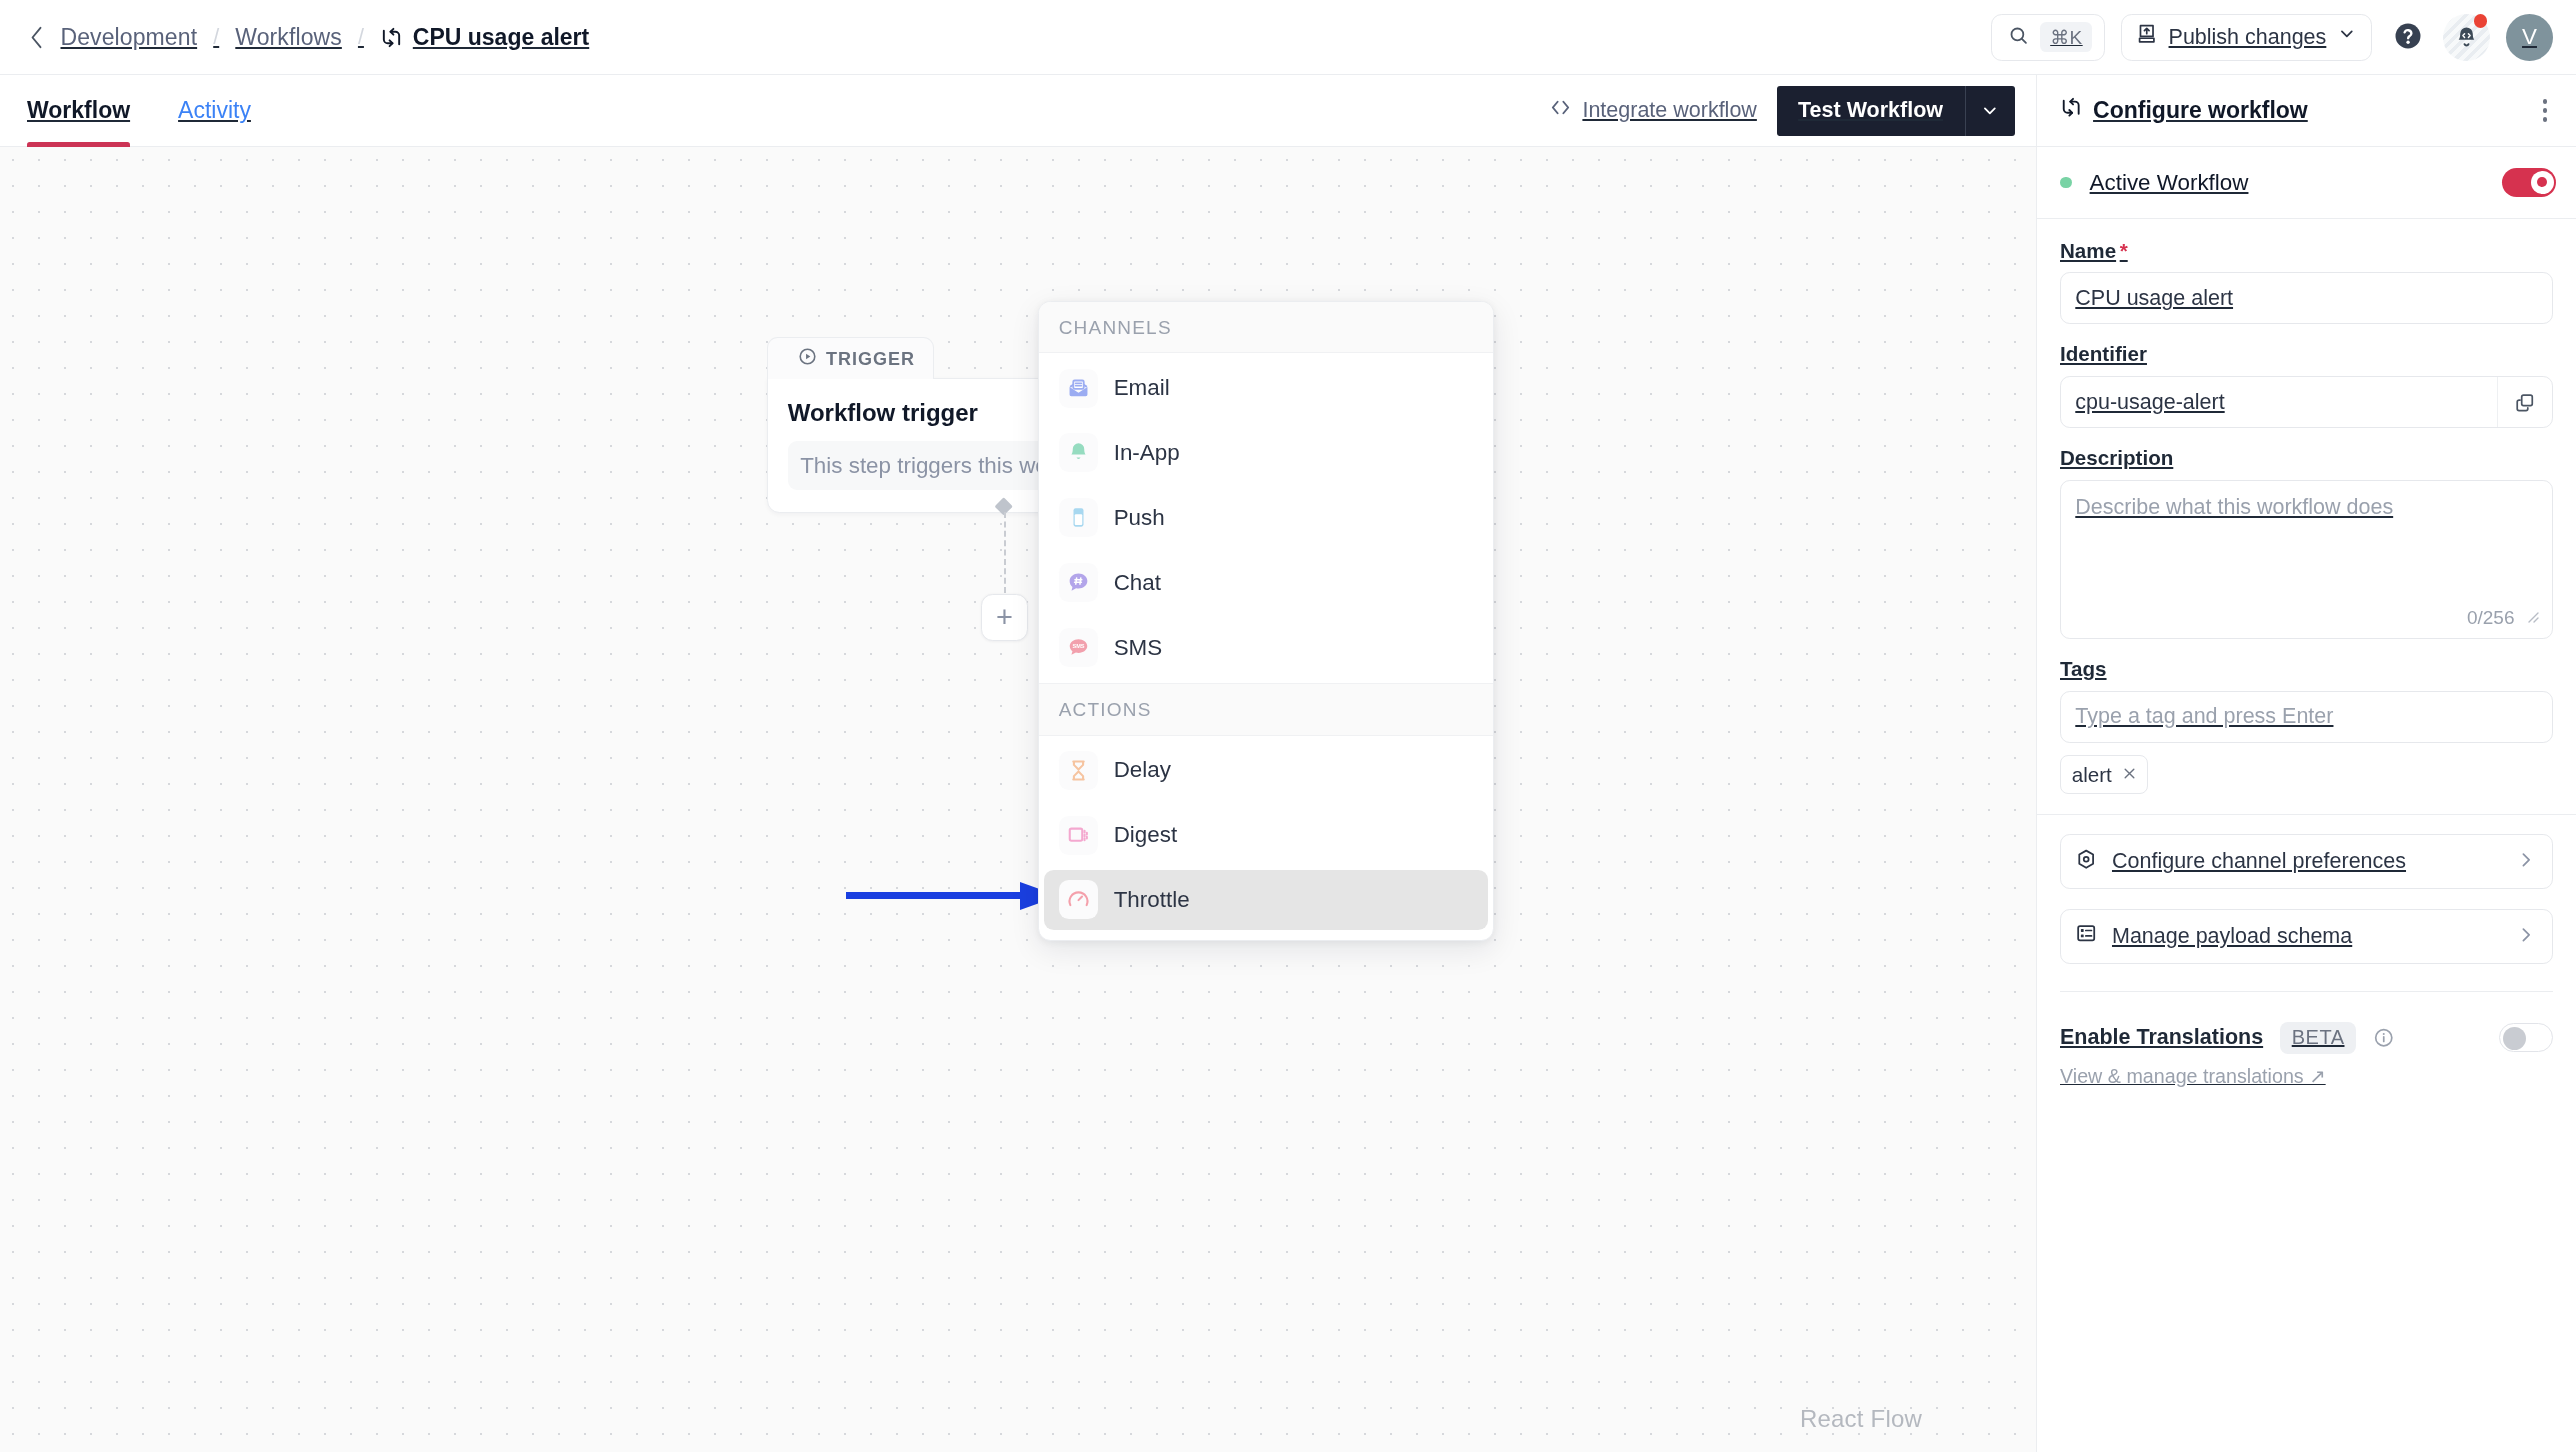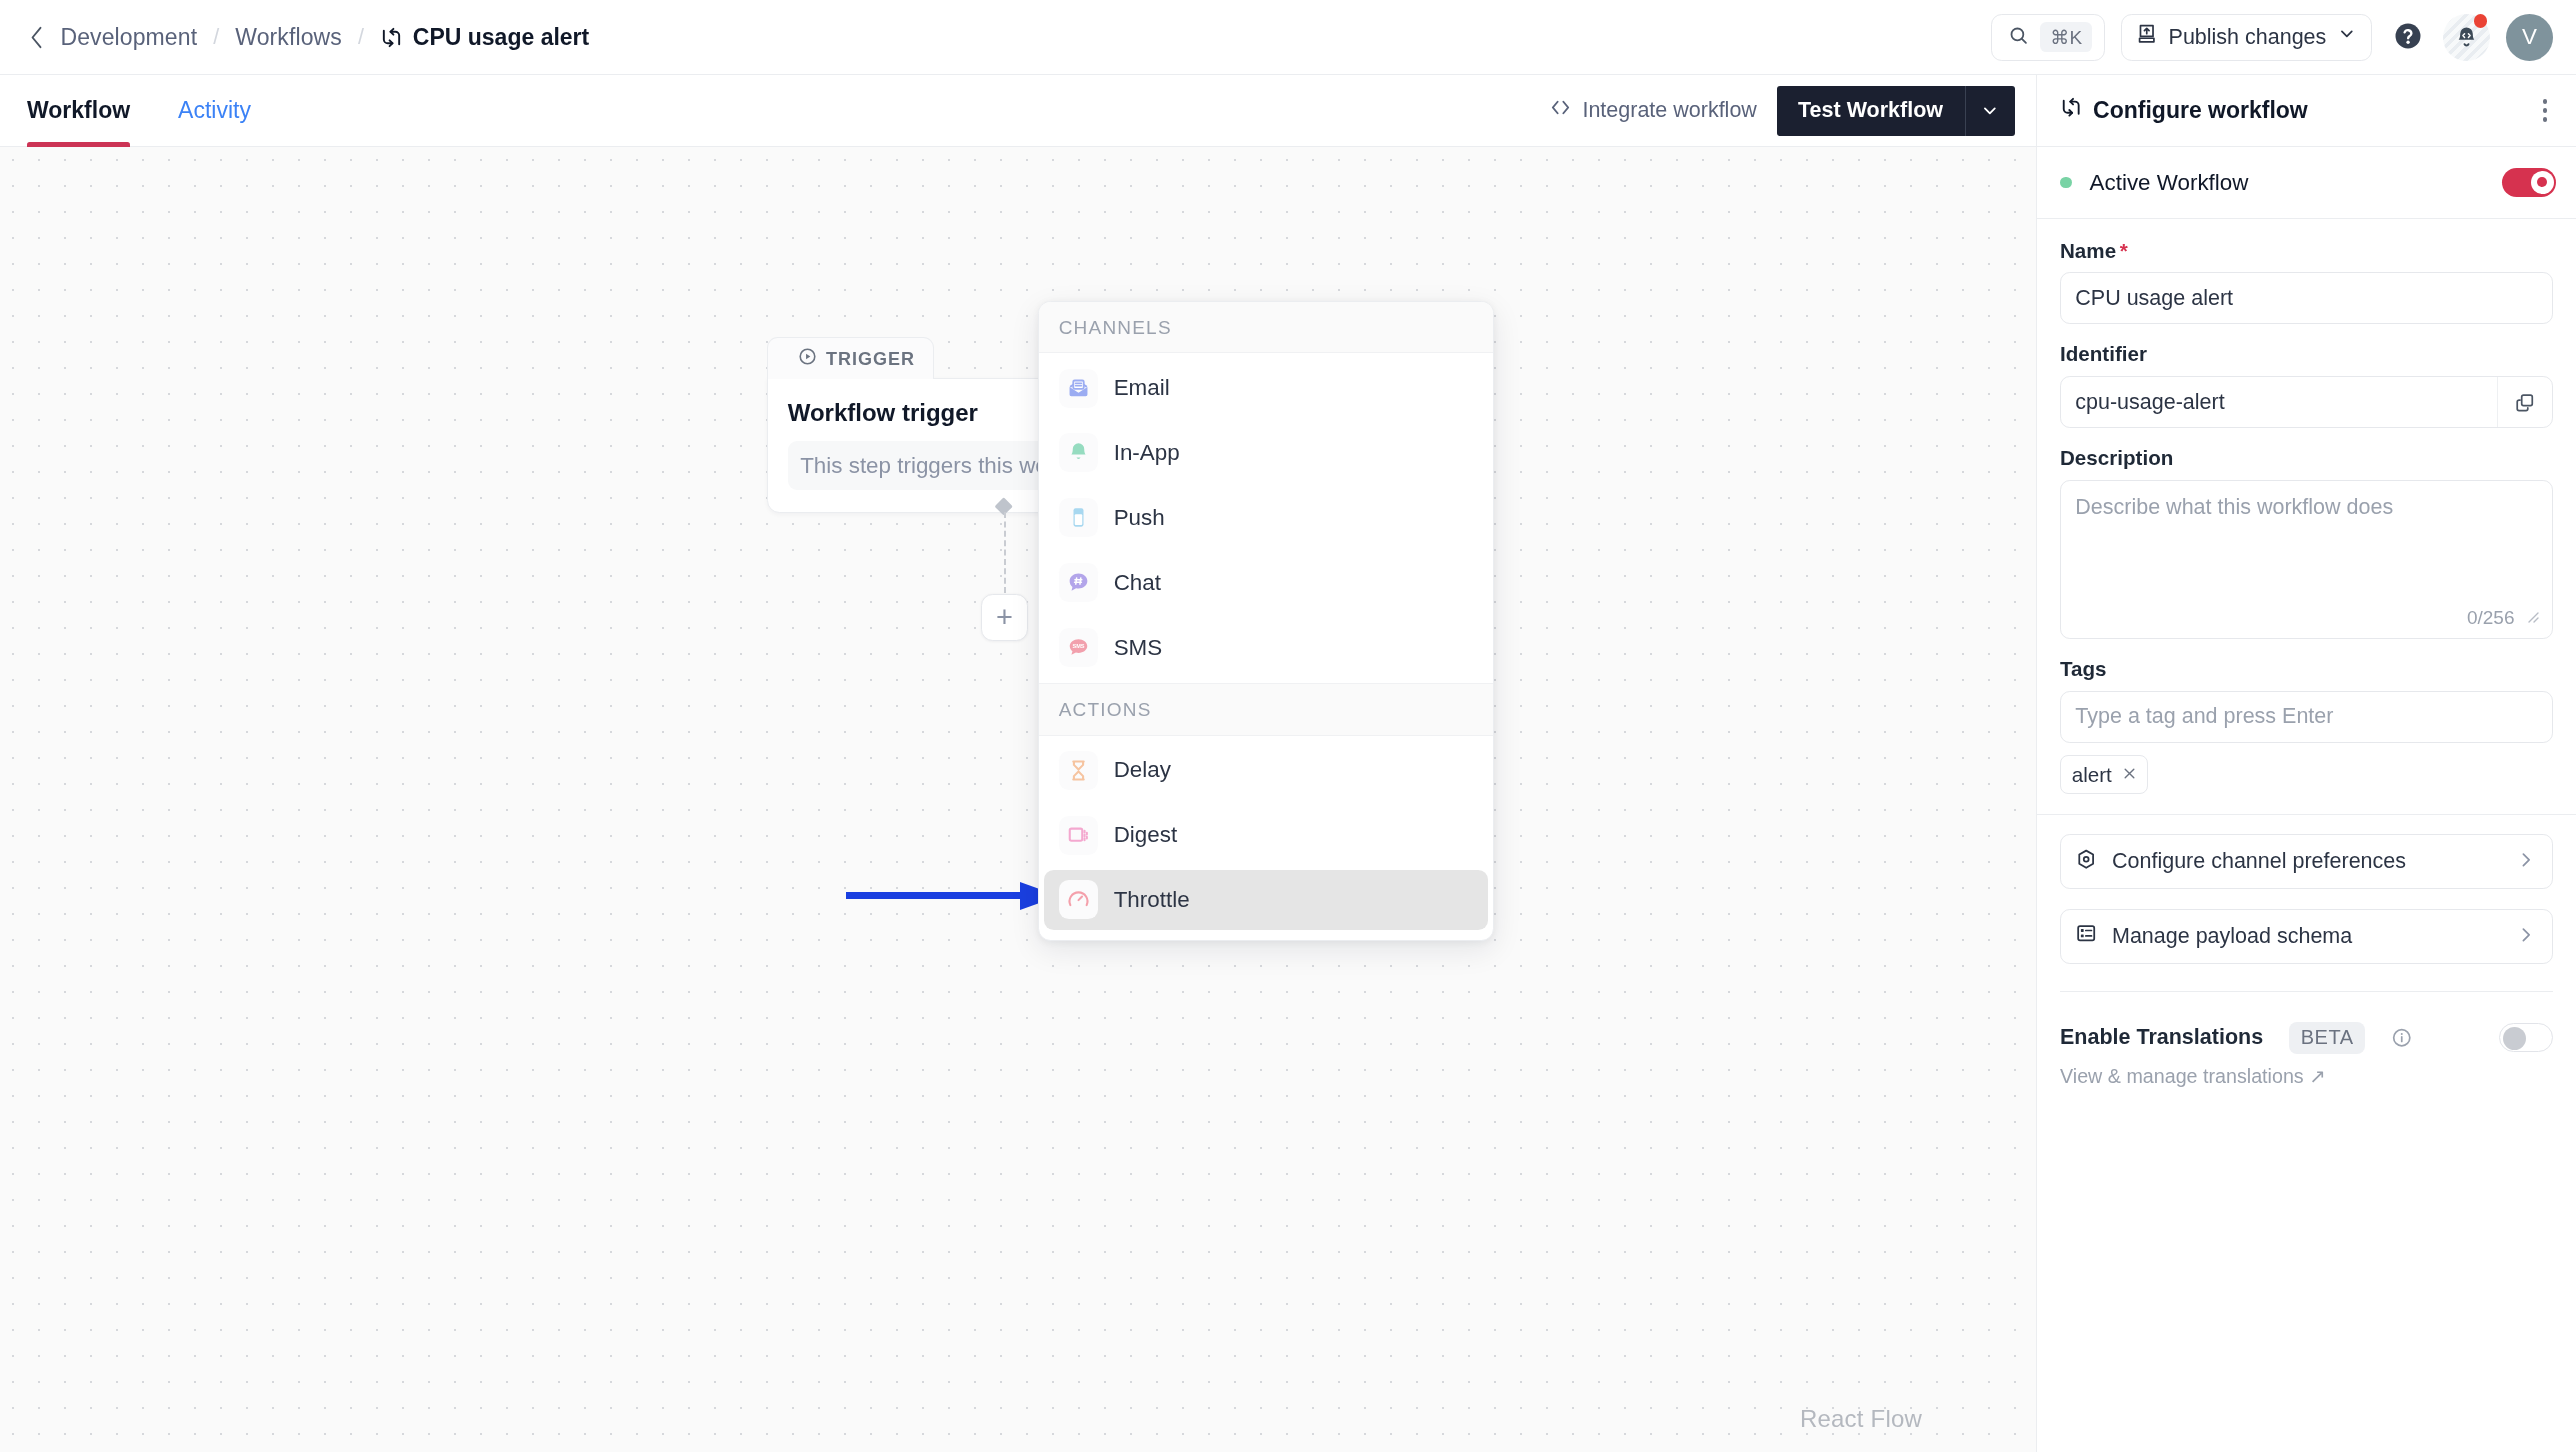--- a/index.html
+++ b/index.html
@@ -3,21 +3,21 @@
 <meta charset="utf-8">
 <style>
   * { box-sizing: border-box; margin: 0; padding: 0; }
   html, body {
     width: 2576px; height: 1453px;
     font-family: "Liberation Sans", sans-serif;
     background: #ffffff;
     color: #1f2937;
     overflow: hidden;
   }
-  .app { position: relative; width: 2576px; height: 1453px; display: flex; flex-direction: column; }
+  .app { position: relative; width: 2576px; height: 1453px; display: flex; flex-direction: column; text-decoration: underline; }
 
   
   .topbar {
     height: 75px; flex: 0 0 75px;
     display: flex; align-items: center; justify-content: space-between;
     padding: 0 23px 0 25px;
     border-bottom: 0.9px solid #ebedf0;
     background: #fff;
   }
   .breadcrumb { display: flex; align-items: center; gap: 12.5px; }
@@ -236,21 +236,21 @@
     height: 55px; border: 0.9px solid #e6e8ec; border-radius: 9.8px;
     display: flex; align-items: center; justify-content: space-between;
     padding: 0 16px 0 14.3px; margin-top: 19.7px; cursor: pointer;
   }
   .lr-left { display: flex; align-items: center; gap: 14.3px; font-size: 21.5px; color: #2c3444; font-weight: 500; }
   .chev { color: #8b93a5; }
   .rp-divider2 { height: 0.9px; background: #ebedf0; margin: 27px 0 0; }
   .translations {
     display: flex; align-items: center; justify-content: space-between; margin-top: 30px;
   }
-  .tr-left { display: flex; align-items: center; gap: 26px; }
+  .tr-left { display: flex; align-items: center; gap: 17px; }
   .tr-label { font-size: 21.5px; color: #1f2937; font-weight: 600; }
   .beta-badge {
     background: #eef0f3; border-radius: 8px; padding: 4.5px 11.6px;
     font-size: 20px; color: #6b7280; letter-spacing: 0.5px; font-weight: 500;
   }
   .info-i { color: #9aa1ad; display: flex; align-items: center; cursor: pointer; }
   .tr-link { margin-top: 10.7px; font-size: 19.7px; color: #9aa1ad; cursor: pointer; }
 </style>
 </head>
 <body>

